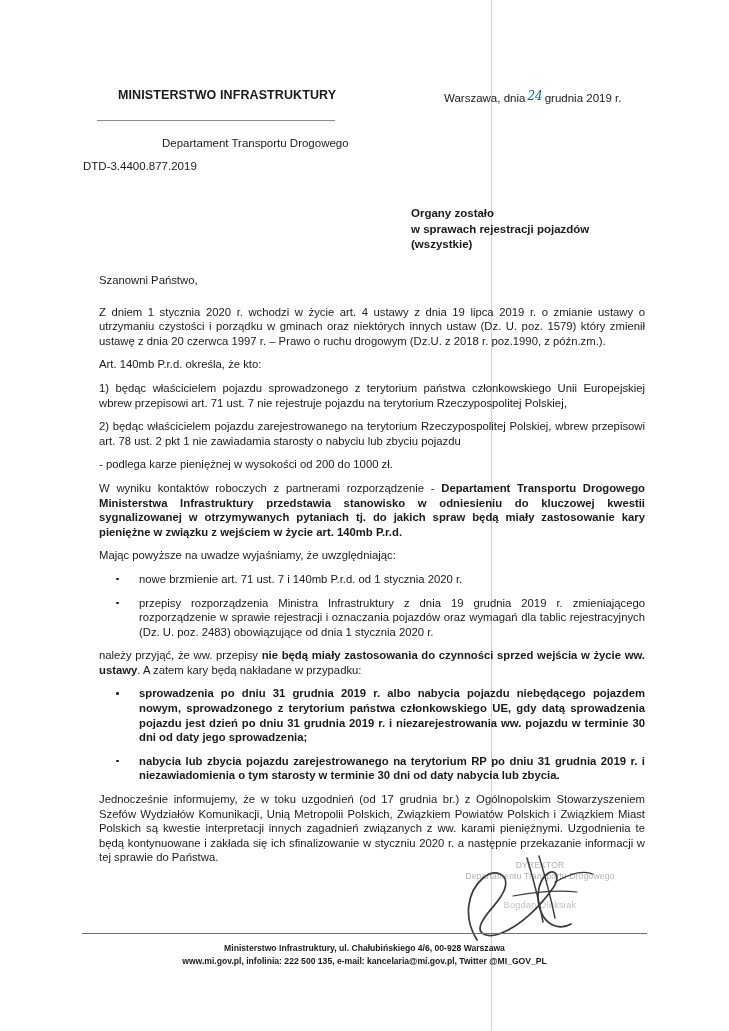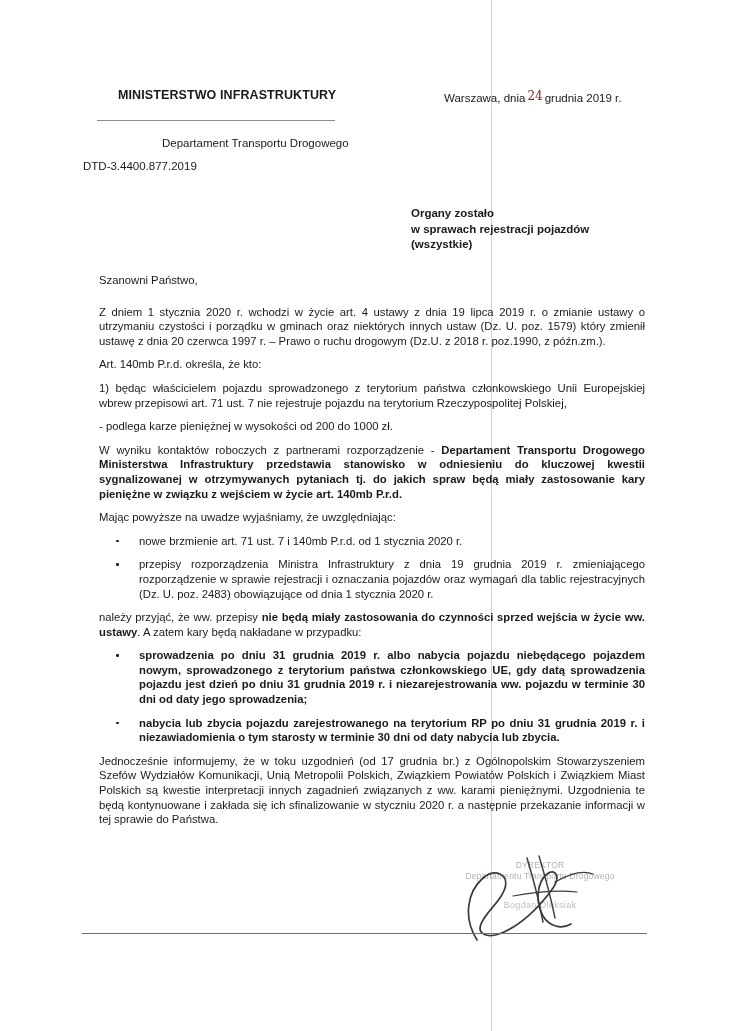--- a/index.html
+++ b/index.html
@@ -52,22 +52,23 @@
   }
   .place-date {
     position: absolute;
     left: 444px;
     top: 1px;
     font-size: 11.5px;
     white-space: nowrap;
   }
   .handwritten-date {
     font-family: "DejaVu Serif", serif;
+    font-style: italic;
     font-size: 12px;
-    color: #7f1d1d;
+    color: #0369a1;
     vertical-align: 2px;
     padding: 0 2px;
   }
 
   .rule-header {
     position: absolute;
     left: 97px;
     top: 120px;
     width: 238px;
     height: 1px;
@@ -221,20 +222,21 @@
     <div>(wszystkie)</div>
   </div>
 
   <div class="body-block">
 
     <p class="salutation">Szanowni Państwo,</p>
 
     <p>Z dniem 1 stycznia 2020 r. wchodzi w życie art. 4 ustawy z dnia 19 lipca 2019 r. o zmianie ustawy o utrzymaniu czystości i porządku w gminach oraz niektórych innych ustaw (Dz. U. poz. 1579) który zmienił ustawę z dnia 20 czerwca 1997 r. – Prawo o ruchu drogowym (Dz.U. z 2018 r. poz.1990, z późn.zm.).</p>
     <p>Art. 140mb P.r.d. określa, że kto:</p>
     <p>1) będąc właścicielem pojazdu sprowadzonego z terytorium państwa członkowskiego Unii Europejskiej wbrew przepisowi art. 71 ust. 7 nie rejestruje pojazdu na terytorium Rzeczypospolitej Polskiej,</p>
+    <p>2) będąc właścicielem pojazdu zarejestrowanego na terytorium Rzeczypospolitej Polskiej, wbrew przepisowi art. 78 ust. 2 pkt 1 nie zawiadamia starosty o nabyciu lub zbyciu pojazdu</p>
     <p>- podlega karze pieniężnej w wysokości od 200 do 1000 zł.</p>
 
     <p><span>W wyniku kontaktów roboczych z partnerami rozporządzenie - </span><span class="b">Departament Transportu Drogowego Ministerstwa Infrastruktury przedstawia stanowisko w odniesieniu do kluczowej kwestii sygnalizowanej w otrzymywanych pytaniach tj. do jakich spraw będą miały zastosowanie kary pieniężne w związku z wejściem w życie art. 140mb  P.r.d.</span></p>
 
     <p>Mając powyższe na uwadze wyjaśniamy, że uwzględniając:</p>
 
     <ul class="bullets">
       <li>nowe brzmienie art. 71 ust. 7 i 140mb P.r.d. od 1 stycznia 2020 r.</li>
       <li>przepisy rozporządzenia Ministra Infrastruktury z dnia 19 grudnia 2019 r. zmieniającego rozporządzenie w sprawie rejestracji i oznaczania pojazdów oraz wymagań dla tablic rejestracyjnych (Dz. U. poz. 2483) obowiązujące od dnia 1 stycznia 2020 r.</li>
     </ul>
@@ -258,14 +260,18 @@
     <svg class="sig-scribble" viewBox="0 0 200 90">
       <path d="M34 88 C20 66 24 40 40 26 C52 16 66 22 62 36 C58 50 44 58 38 72 C34 82 44 86 56 82 C76 75 96 56 110 36 C118 24 112 16 104 22 C94 30 92 50 100 64 C106 74 118 78 128 72" fill="none" stroke="#3a3a3a" stroke-width="1.7" stroke-linecap="round"></path>
       <path d="M84 6 C90 26 96 48 100 70" fill="none" stroke="#3a3a3a" stroke-width="1.5" stroke-linecap="round"></path>
       <path d="M96 4 C102 24 108 46 112 66" fill="none" stroke="#3a3a3a" stroke-width="1.4" stroke-linecap="round"></path>
       <path d="M70 44 C92 40 114 38 134 40" fill="none" stroke="#3a3a3a" stroke-width="1.2" stroke-linecap="round"></path>
       <path d="M112 30 C126 22 140 18 150 22" fill="none" stroke="#3a3a3a" stroke-width="1.3" stroke-linecap="round"></path>
     </svg>
   </div>
 
   <div class="rule-footer"></div>
+  <div class="footer">
+    <div>Ministerstwo Infrastruktury, ul. Chałubińskiego 4/6, 00-928 Warszawa</div>
+    <div>www.mi.gov.pl, infolinia: 222 500 135, e-mail: kancelaria@mi.gov.pl, Twitter @MI_GOV_PL</div>
+  </div>
 
 </div>
 
 </body></html>

